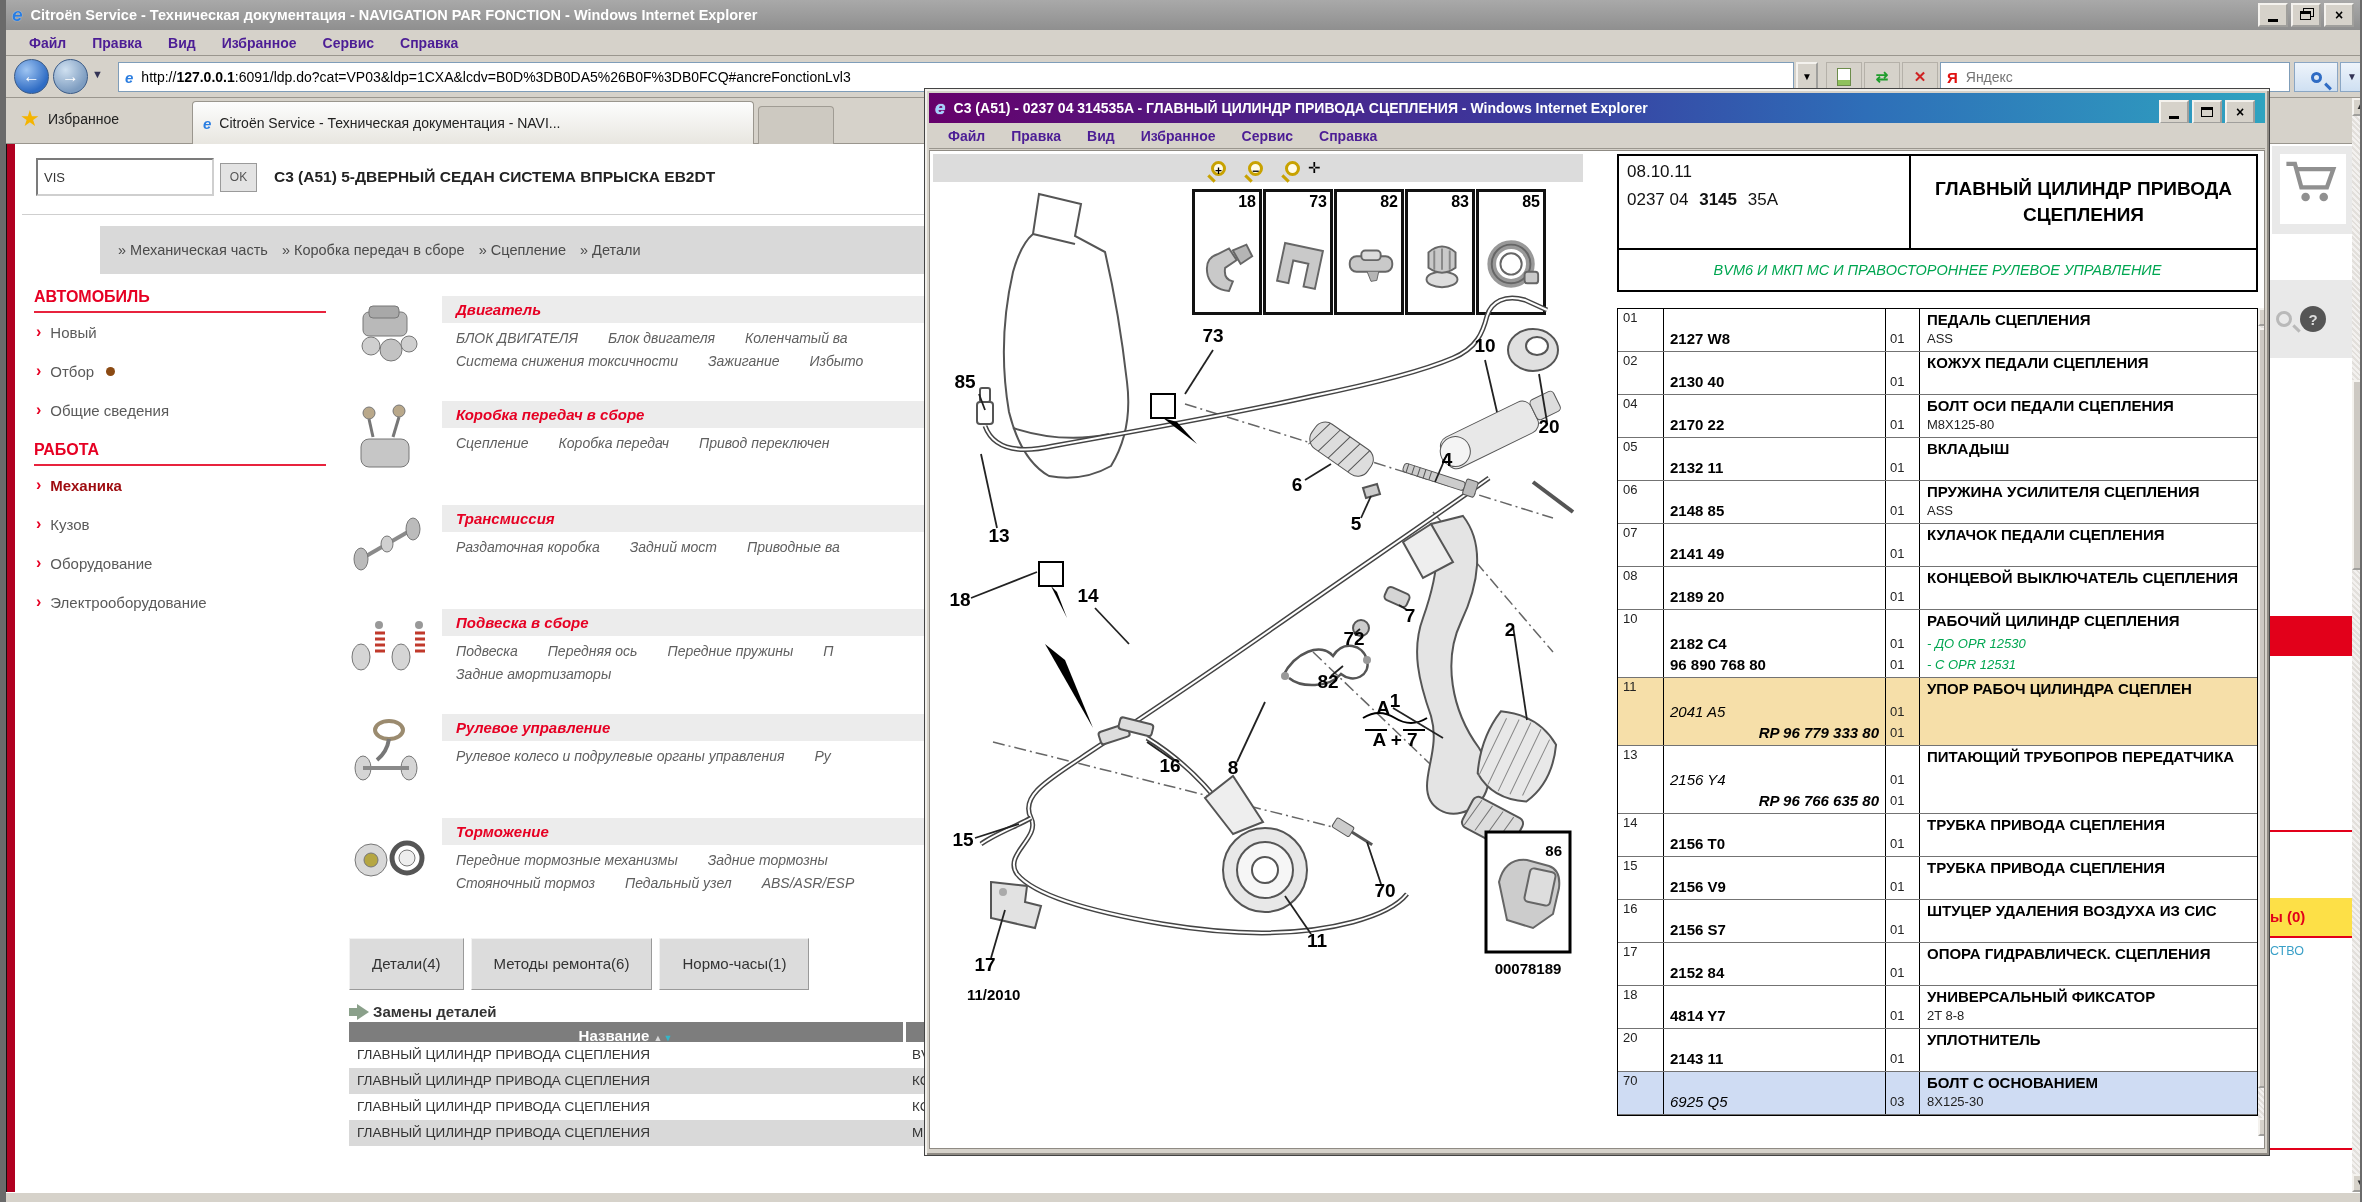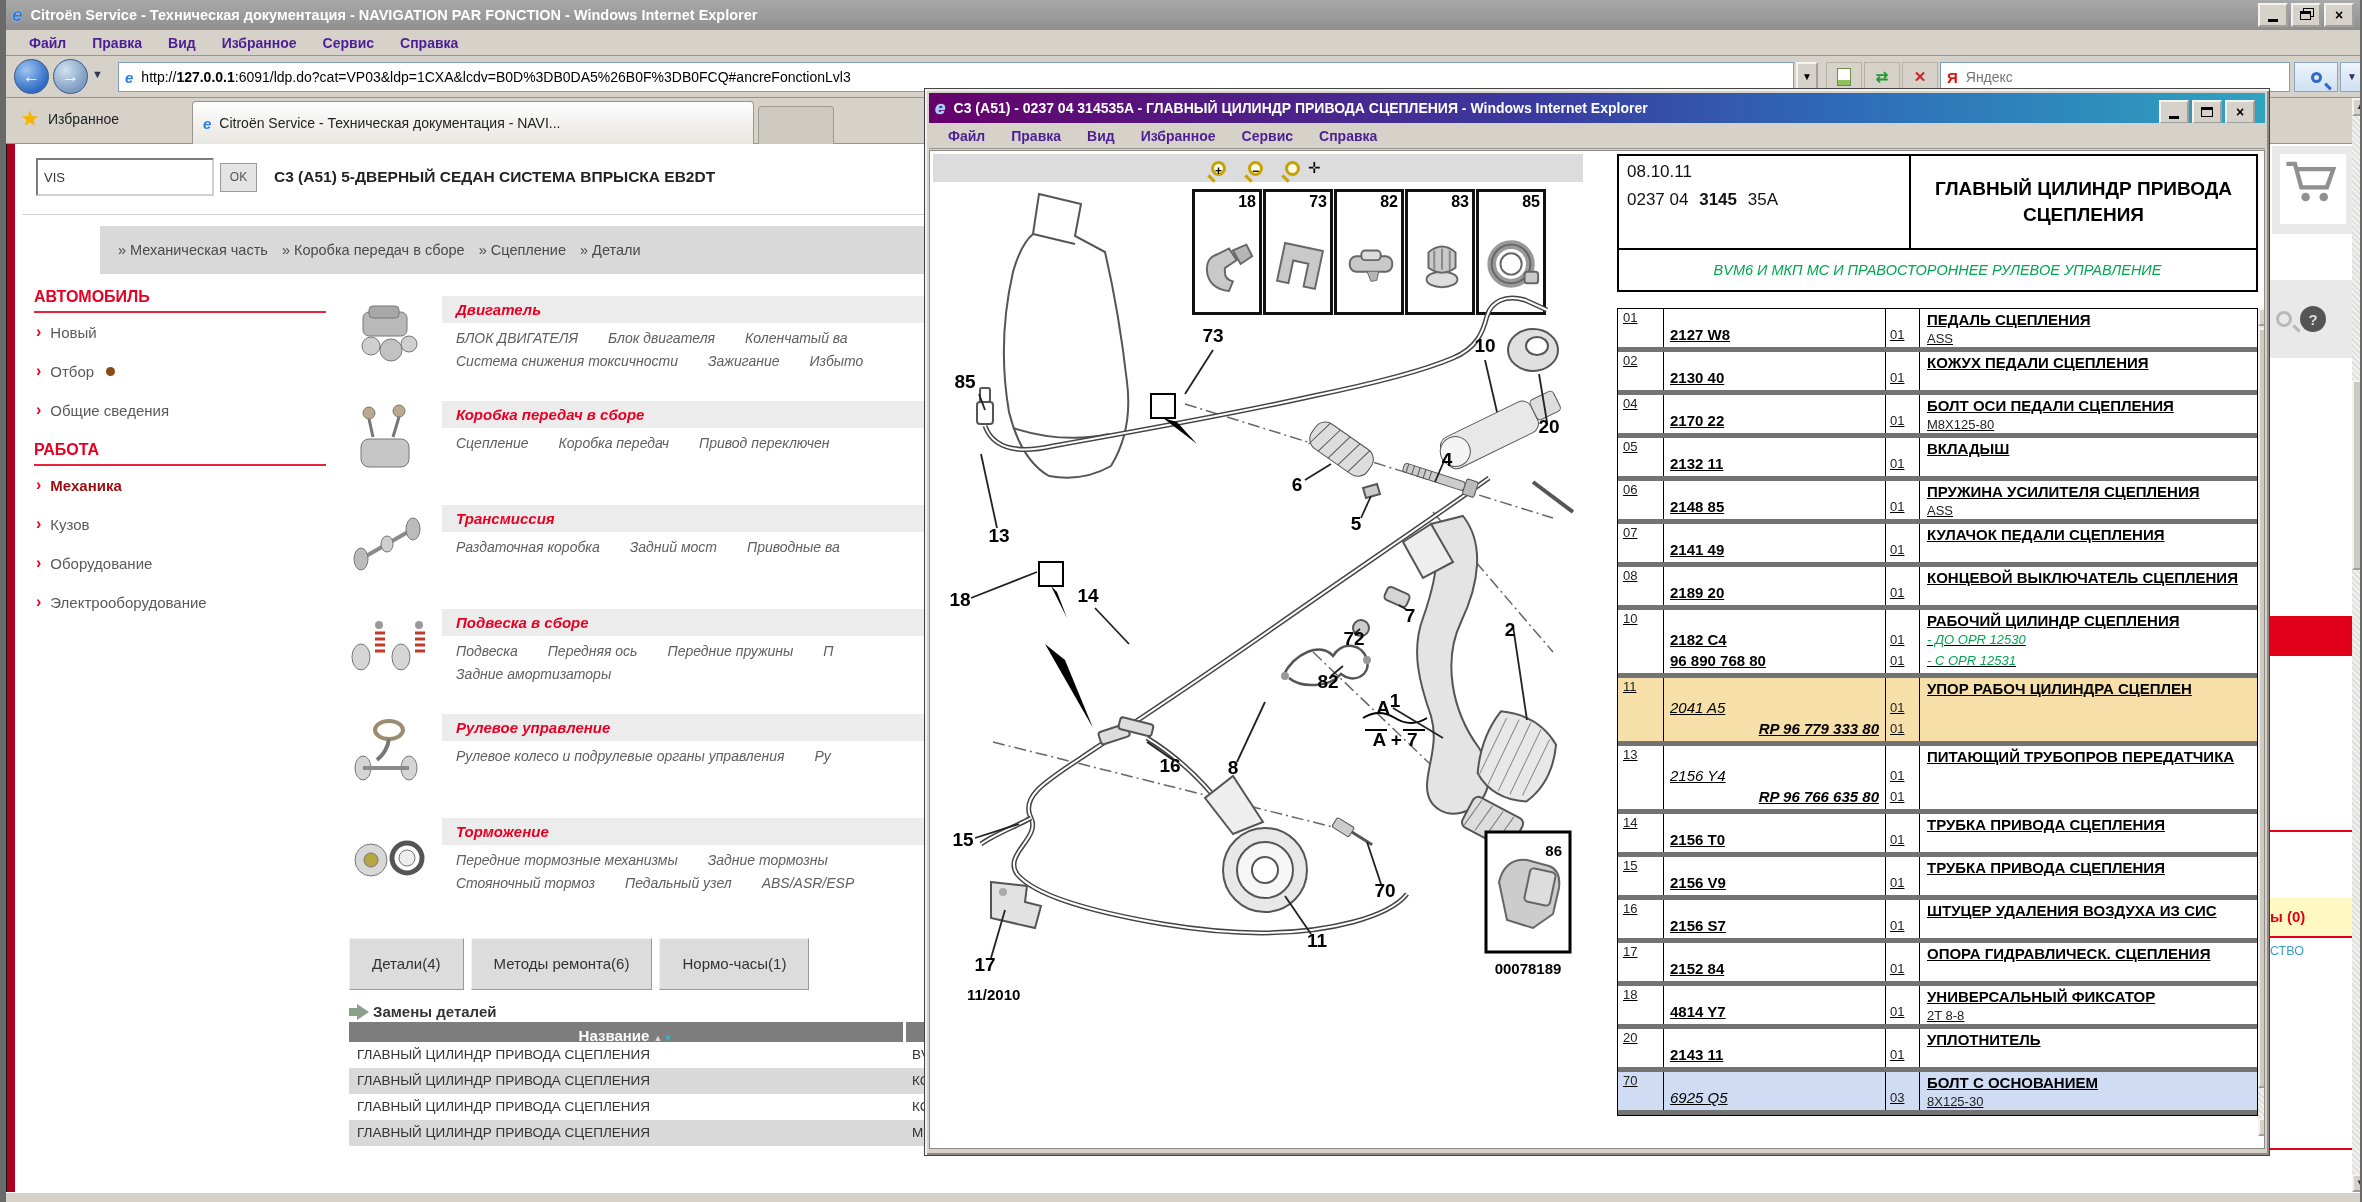--- a/index.html
+++ b/index.html
@@ -87,21 +87,21 @@
   .rrow .c2{margin-left:3px;flex:1;padding-left:6px;}
   
   .frag-cart{position:absolute;left:2266px;top:146px;width:80px;height:88px;background:#e9e9e9;}
   .frag-cart .box{position:absolute;left:8px;top:8px;width:66px;height:70px;background:#fff;}
   .frag-tools{position:absolute;left:2262px;top:280px;width:84px;height:78px;background:#e9e9e9;display:flex;align-items:center;gap:8px;padding-left:8px;}
   .ringmag{width:16px;height:16px;border:3px solid #b9b9b9;border-radius:50%;position:relative;}
   .ringmag::after{content:"";position:absolute;left:13px;top:13px;width:9px;height:3px;background:#b9b9b9;transform:rotate(45deg);}
   .darkq{width:26px;height:26px;border-radius:50%;background:#555;color:#ddd;font-weight:bold;font-size:15px;display:flex;align-items:center;justify-content:center;}
   .frag-redbox1{position:absolute;left:2256px;top:616px;width:98px;height:216px;border:2px solid #e2001a;background:#fff;}
   .frag-redbox1 .rh{height:38px;background:#e2001a;}
-  .frag-counter{position:absolute;left:2256px;top:898px;width:98px;height:38px;background:#fef9c3;color:#e2001a;font-weight:bold;font-size:15px;line-height:38px;padding-left:8px;}
+  .frag-counter{position:absolute;left:2256px;top:898px;width:98px;height:38px;background:#fde047;color:#e2001a;font-weight:bold;font-size:15px;line-height:38px;padding-left:8px;}
   .frag-redbox2{position:absolute;left:2256px;top:936px;width:98px;height:214px;border:2px solid #e2001a;background:#fff;color:#3aa0c8;font-size:12.5px;padding:6px;}
   .main-scroll{position:absolute;left:2346px;top:98px;width:16px;height:1094px;background:repeating-linear-gradient(45deg,#f3f1ef 0 2px,#e2dfdb 2px 4px);}
   .sc-up,.sc-dn{position:absolute;left:0;width:16px;height:18px;background:#d6d2ca;border:2px outset #f4f2ee;font-size:8px;text-align:center;line-height:14px;color:#333;}
   .sc-up{top:0;} .sc-dn{bottom:0;}
   .sc-thumb{position:absolute;left:0;top:282px;width:16px;height:190px;background:#cdc9c3;border:2px outset #f4f2ee;}
   .statusbar{position:absolute;left:0;top:1192px;width:100%;height:10px;background:#d6d2ca;border-top:1px solid #fff;}
 
   
   .popup{position:absolute;left:918px;top:88px;width:1346px;height:1068px;background:#d6d2ca;border:1px solid #444;box-shadow:inset 2px 2px 0 #f2f0ec, inset -2px -2px 0 #8f8b84;padding:4px;}
   .p-title{position:absolute;left:4px;top:4px;width:1336px;height:30px;background:linear-gradient(90deg,#66006b 0%,#3a3a9e 45%,#2e6eb8 70%,#2fa3c0 100%);display:flex;align-items:center;padding:0 6px;}
@@ -125,21 +125,21 @@
   .dd{stroke:#666;stroke-width:1.5;fill:none;stroke-dasharray:12 4 2 4;}
   .ldr{stroke:#222;stroke-width:1.8;}
   
   .ptable{position:absolute;left:659px;top:3px;width:660px;margin-left:28px;}
   .phead{display:grid;grid-template-columns:292px 1fr;border:2px solid #000;width:641px;height:96px;}
   .phead .hcellL{border-right:2px solid #000;padding:6px 8px;font-size:17px;color:#111;}
   .phead .hcellL .l2{margin-top:8px;}
   .phead .hcellR{display:flex;flex-direction:column;align-items:center;justify-content:center;font-weight:bold;font-size:19px;text-align:center;line-height:26px;}
   .pvariant{width:641px;height:42px;border:2px solid #000;border-top:none;color:#00a651;font-style:italic;font-size:14.5px;text-align:center;line-height:40px;}
   .plist{position:absolute;left:0;top:154px;width:641px;border:1px solid #000;}
-  .prow{display:grid;grid-template-columns:46px 222px 34px 1fr;height:43px;border-bottom:5px solid #737373;background:#fff;text-decoration:underline;}
+  .prow{display:grid;grid-template-columns:46px 222px 34px 1fr;height:43px;border-bottom:1px solid #737373;background:#fff;}
   .prow.tall{height:68px;}
   .prow.wheat{background:#f6dfa9;}
   .prow.blue{background:#cfdcf3;}
   .prow > div{border-right:1px solid #000;overflow:hidden;}
   .prow > div:last-child{border-right:none;}
   .pid{font-size:13px;color:#222;padding:1px 0 0 5px;}
   .pref{display:flex;flex-direction:column;justify-content:flex-end;padding:1px 6px 2px 6px;}
   .pnum{font-weight:bold;font-size:15px;line-height:21px;white-space:nowrap;}
   .pnum.it{font-weight:normal;font-style:italic;}
   .pnum.rp{font-weight:bold;font-style:italic;text-align:right;}

